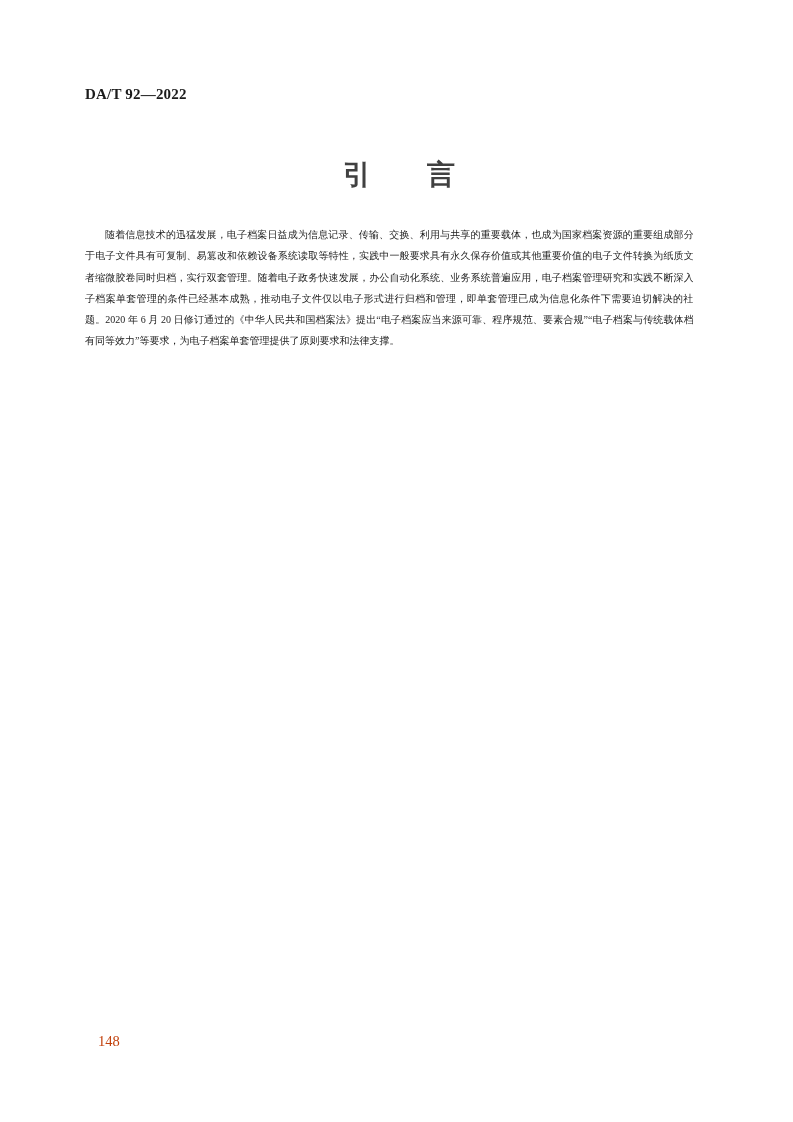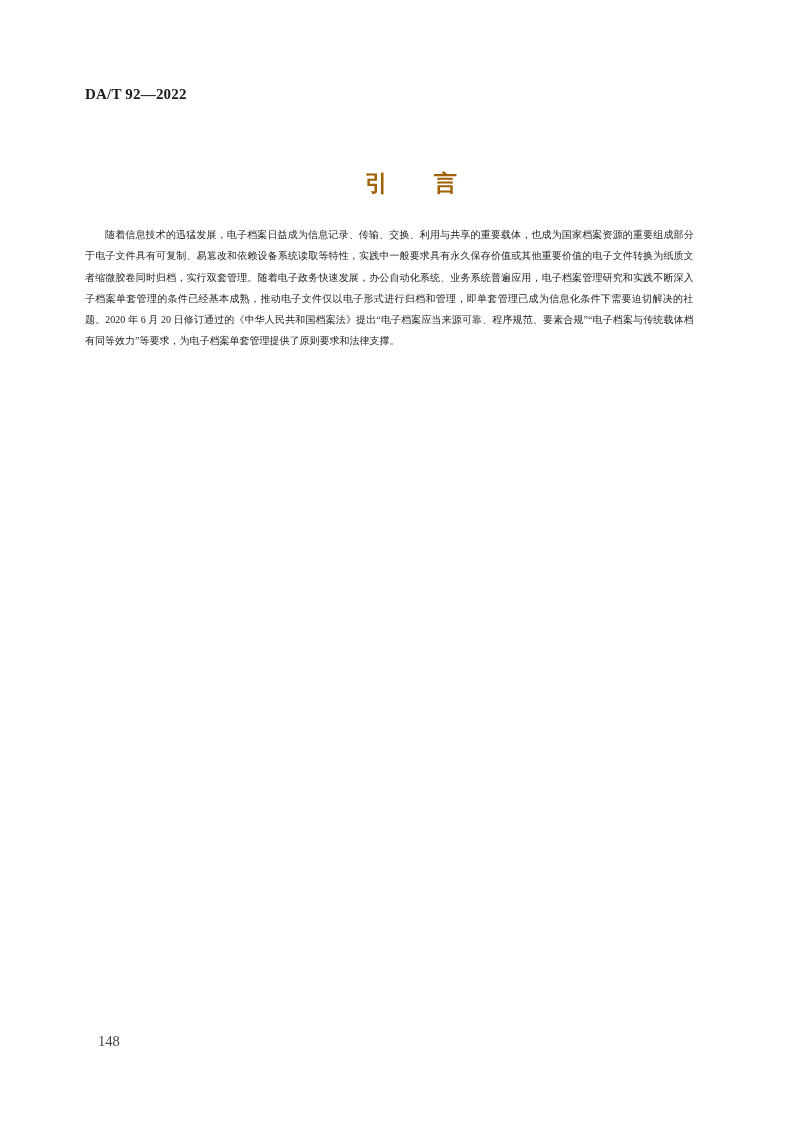--- a/index.html
+++ b/index.html
@@ -23,26 +23,26 @@
     font-size: 15px;
     font-weight: bold;
     letter-spacing: 0.2px;
     white-space: pre;
   }
   .doc-title {
     position: absolute;
     left: 85px;
     top: 156px;
     width: 628px;
-    margin: 12px;
+    margin: 0;
     text-align: center;
     font-family: "Liberation Sans", "DejaVu Sans", sans-serif;
-    font-size: 23px;
+    font-size: 28px;
     font-weight: bold;
-    color: #a16207;
+    color: #404040;
     white-space: pre;
   }
   .doc-body {
     position: absolute;
     left: 85px;
     top: 224px;
     width: 629px;
     font-size: 10px;
     line-height: 21.3px;
     text-align: justify;
@@ -51,21 +51,21 @@
   .doc-body p {
     margin: 0;
     padding: 0;
     text-indent: 2em;
   }
   .doc-footer {
     position: absolute;
     left: 98px;
     top: 1033px;
     font-size: 14.5px;
-    color: #404040;
+    color: #c2410c;
   }
 </style>
 </head>
 <body>
 
 <div class="page">
   <div class="doc-header">DA/T 92—2022</div>
 
   <h1 class="doc-title">引　　言</h1>
 

